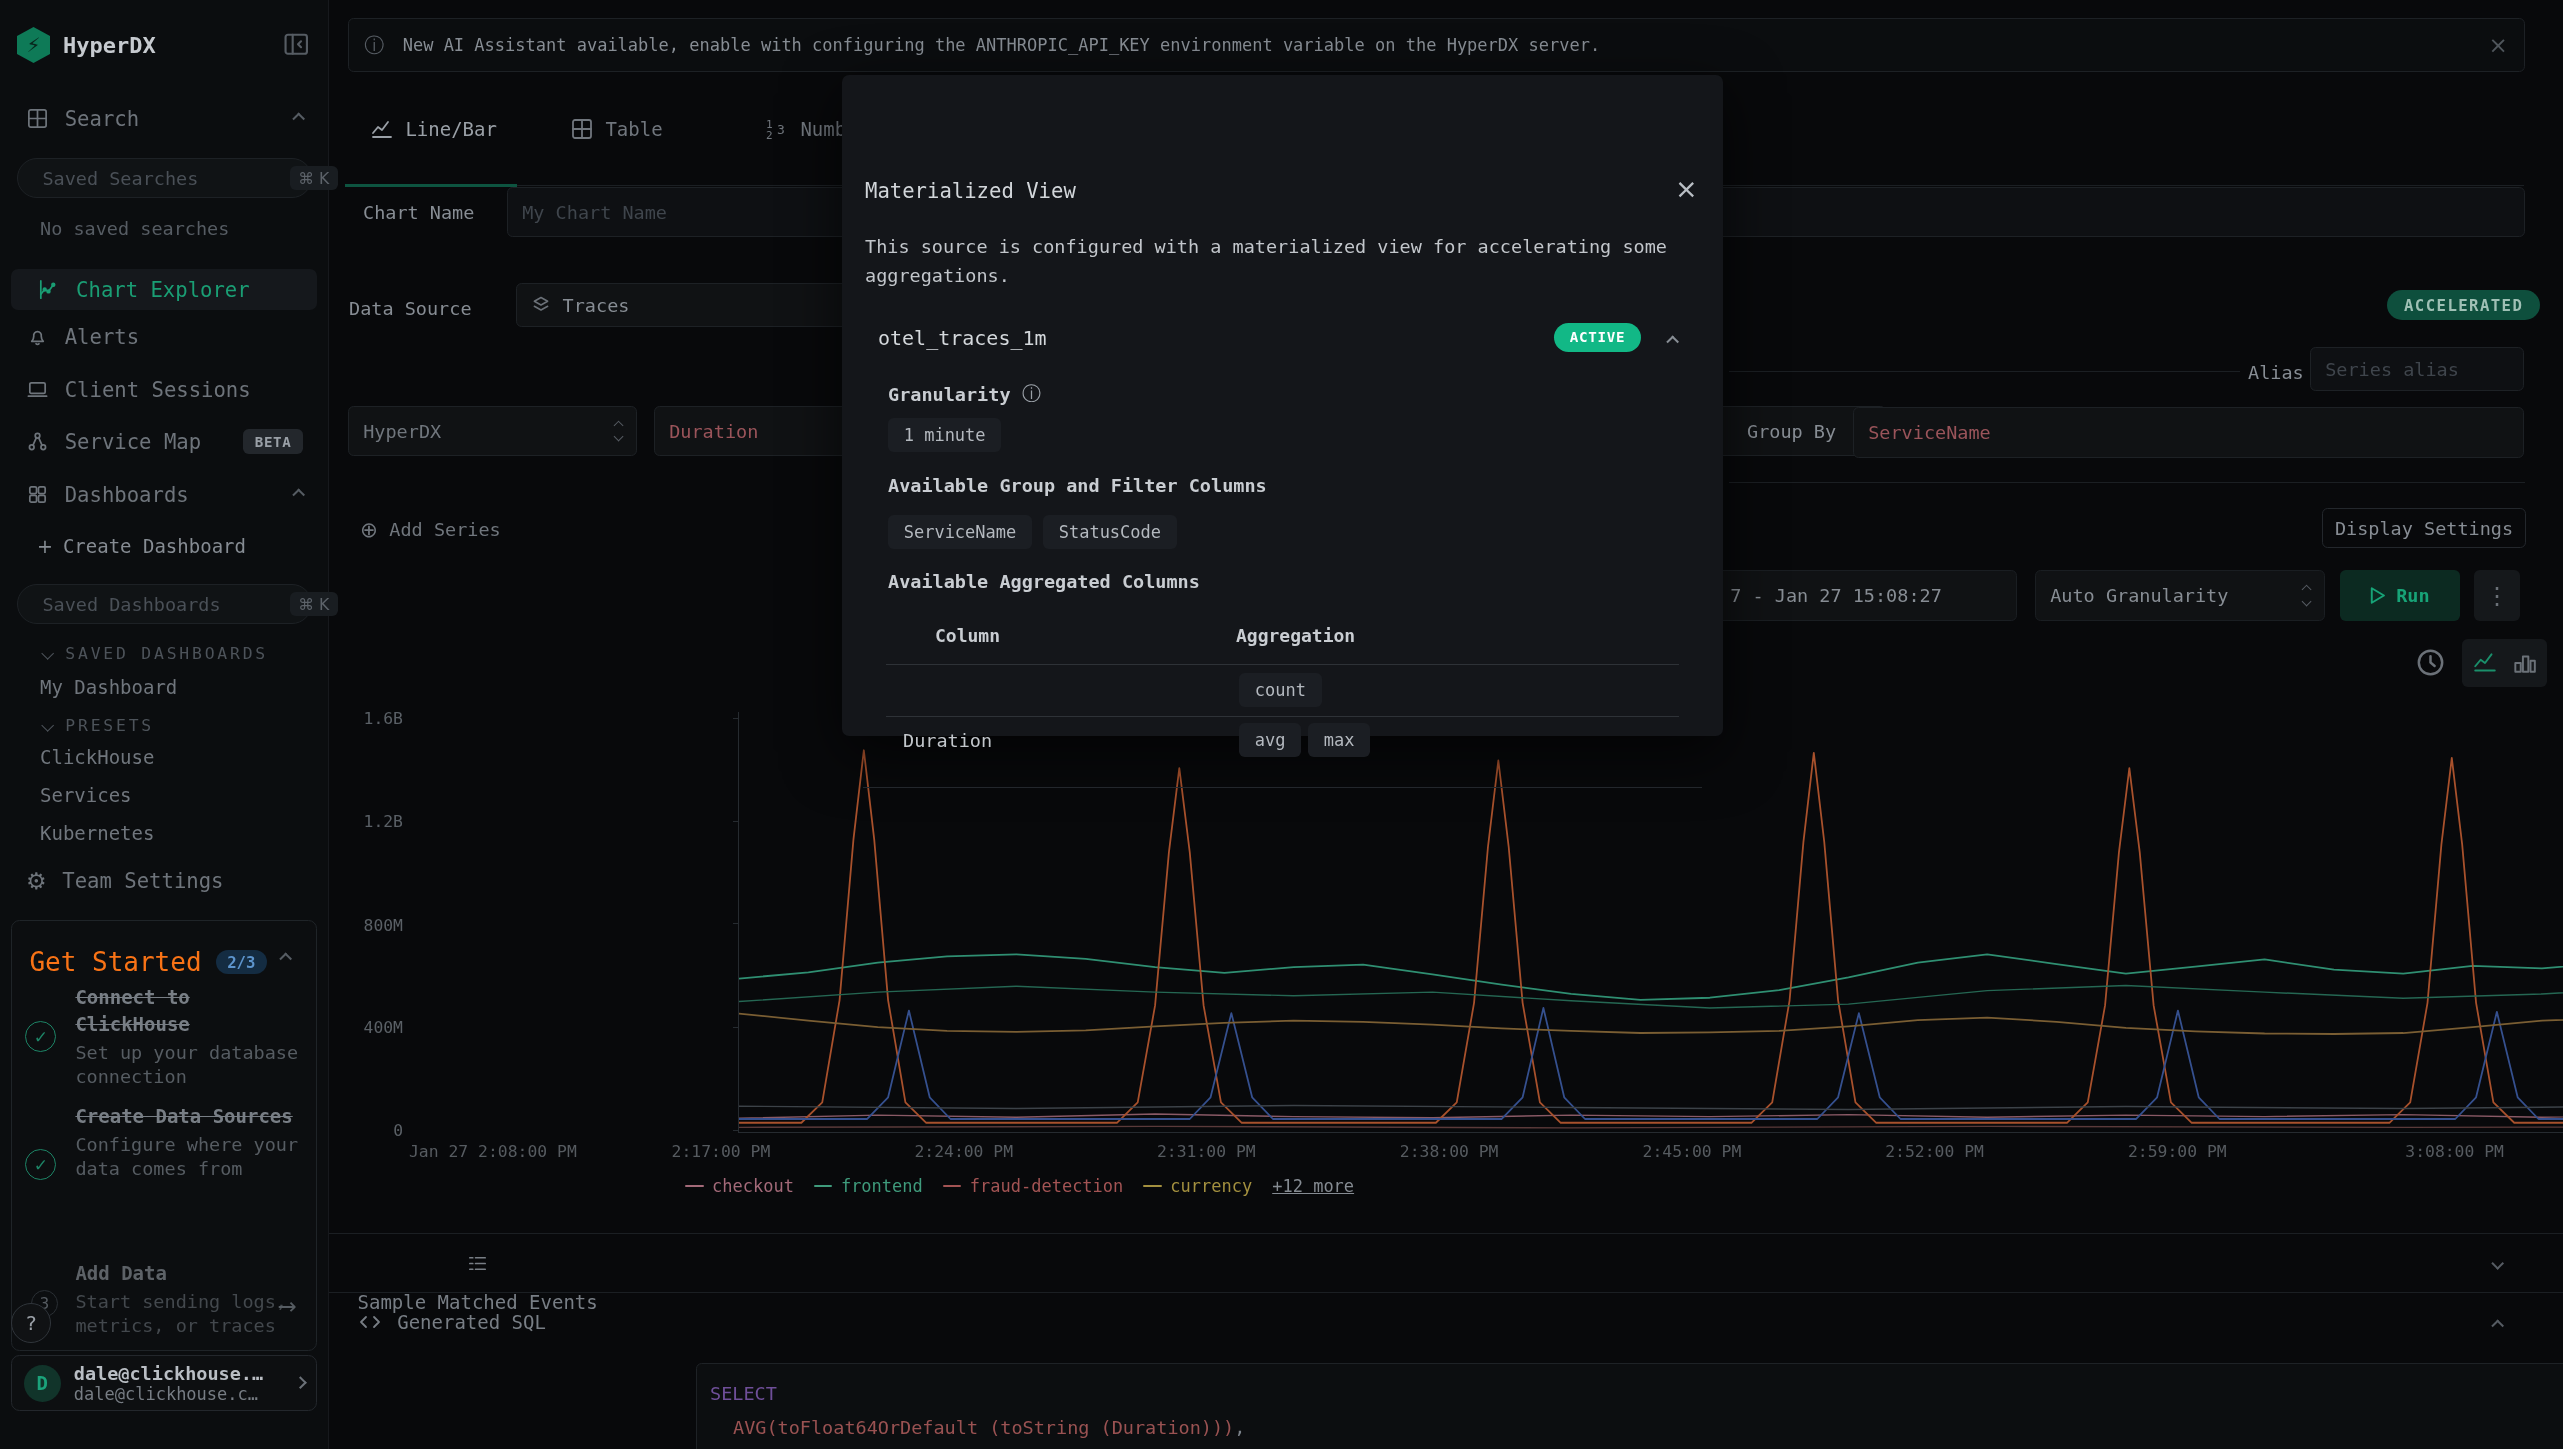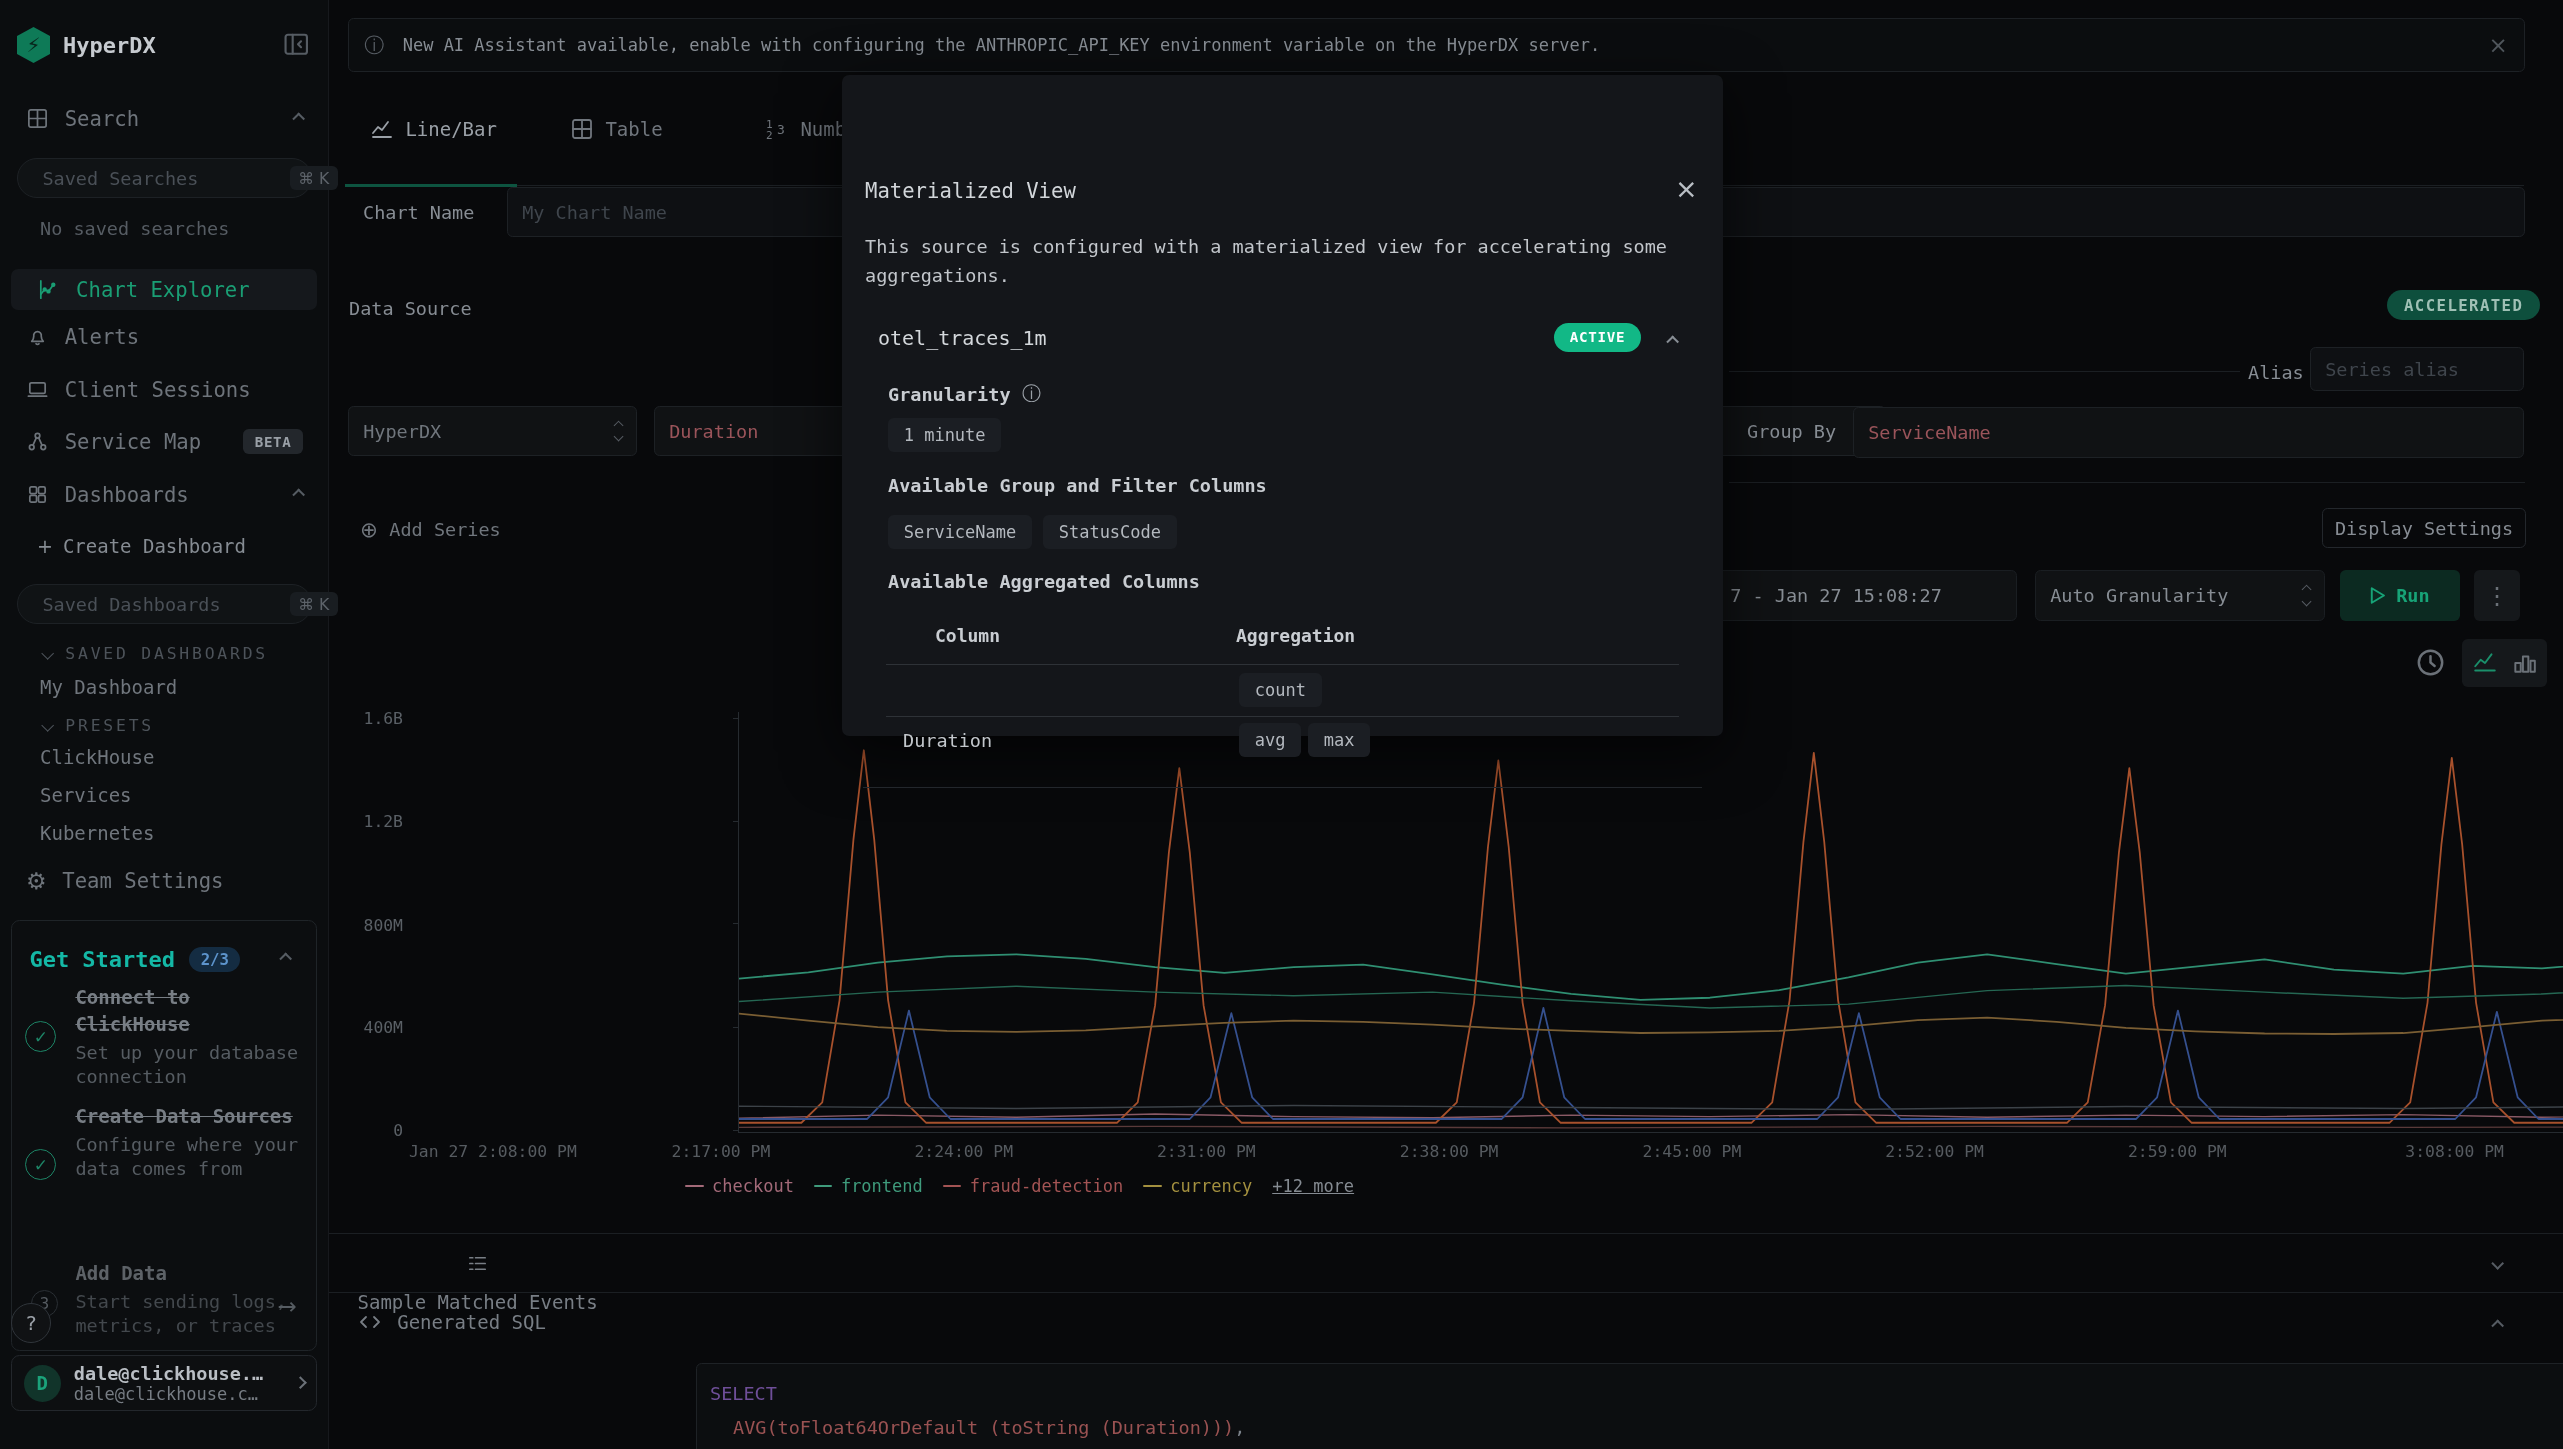--- a/index.html
+++ b/index.html
@@ -210,21 +210,21 @@
     <div class="preset-item" style="top:784px;">Services</div>
     <div class="preset-item" style="top:822px;">Kubernetes</div>
 
     <div class="side-item" style="top:860px;">
       <span class="glyph" style="font-size:23px;color:#6e747b;">⚙</span>
       <span>Team Settings</span>
     </div>
 
     <div class="gs-panel">
       <div class="abs row" style="left:17px; top:26px; gap:14.2px;">
-        <span style="color:#14b8a6;font-weight:bold;font-size:22px;">Get Started</span>
+        <span style="color:#f97316;font-weight:normal;font-size:26px;">Get Started</span>
         <span style="background:#142c42;color:#5d94cc;font-size:15.7px;font-weight:bold;border-radius:711px;padding:2.8px 11.4px;">2/3</span>
       </div>
       <span class="chev up" style="position:absolute; left:269px; top:33px; color:#565c63;"></span>
 
       <div class="check-circle" style="left:13px; top:100px;">
           <span class="glyph">✓</span>
         </div>
       <div class="abs" style="left:63px; top:63px;">
         <div class="gs-step-title done">Connect to ClickHouse</div>
         <div class="gs-step-desc">Set up your database connection</div>
@@ -293,20 +293,28 @@
     </div>
     <div class="tabbar-line"></div>
     <div class="tab-underline"></div>
 
     <div class="field-label" style="left:34px; top:202px;">Chart Name</div>
     <div class="inputbox" style="left:178px; top:187px; width:2018px; height:50px;">
       <input type="text" placeholder="My Chart Name" style="">
     </div>
 
     <div class="field-label" style="left:20px; top:298px;">Data Source</div>
+    <div class="inputbox" style="left:187px; top:283px; width:597px; height:44px; background:#101214;">
+      <svg class="ico" width="20" height="20" viewBox="0 0 24 24" style="color:#6b7178;">
+          <path d="M12 3l8 4.5-8 4.5-8-4.5z"></path>
+          <path d="M4 13.5L12 18l8-4.5"></path>
+        </svg>
+      <span style="font-size:18.5px;color:#878d94;">Traces</span>
+      <span style="margin-left:auto;color:#128a64;font-size:18.5px;font-weight:bold;">Schema</span>
+    </div>
 
     <div class="inputbox" style="left:19px; top:406px; width:289px; height:50px; background:#101214;">
       <span style="font-size:18.5px;color:#70767d;">HyperDX</span>
       <span class="updown">
           <span class="chev up"></span>
           <span class="chev down"></span>
         </span>
     </div>
     <div class="inputbox" style="left:325px; top:406px; width:1232px; height:50px; background:#101214;">
       <input type="text" class="red-val" value="Duration" style="">

